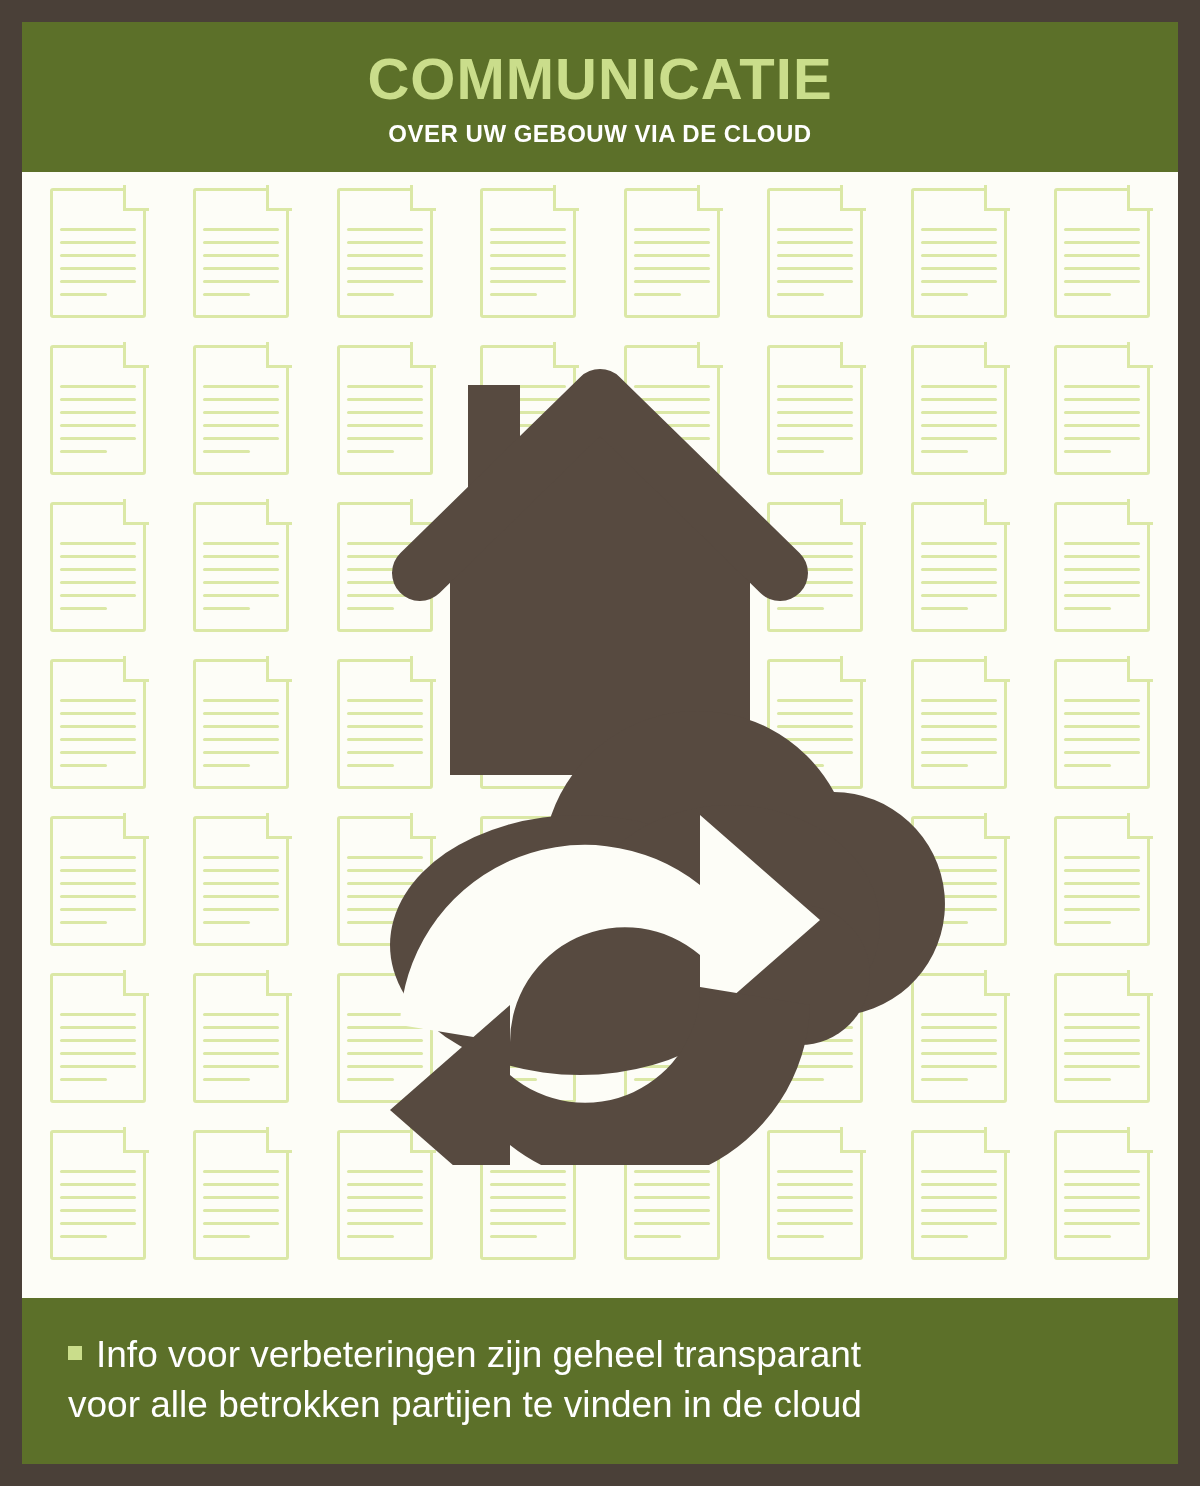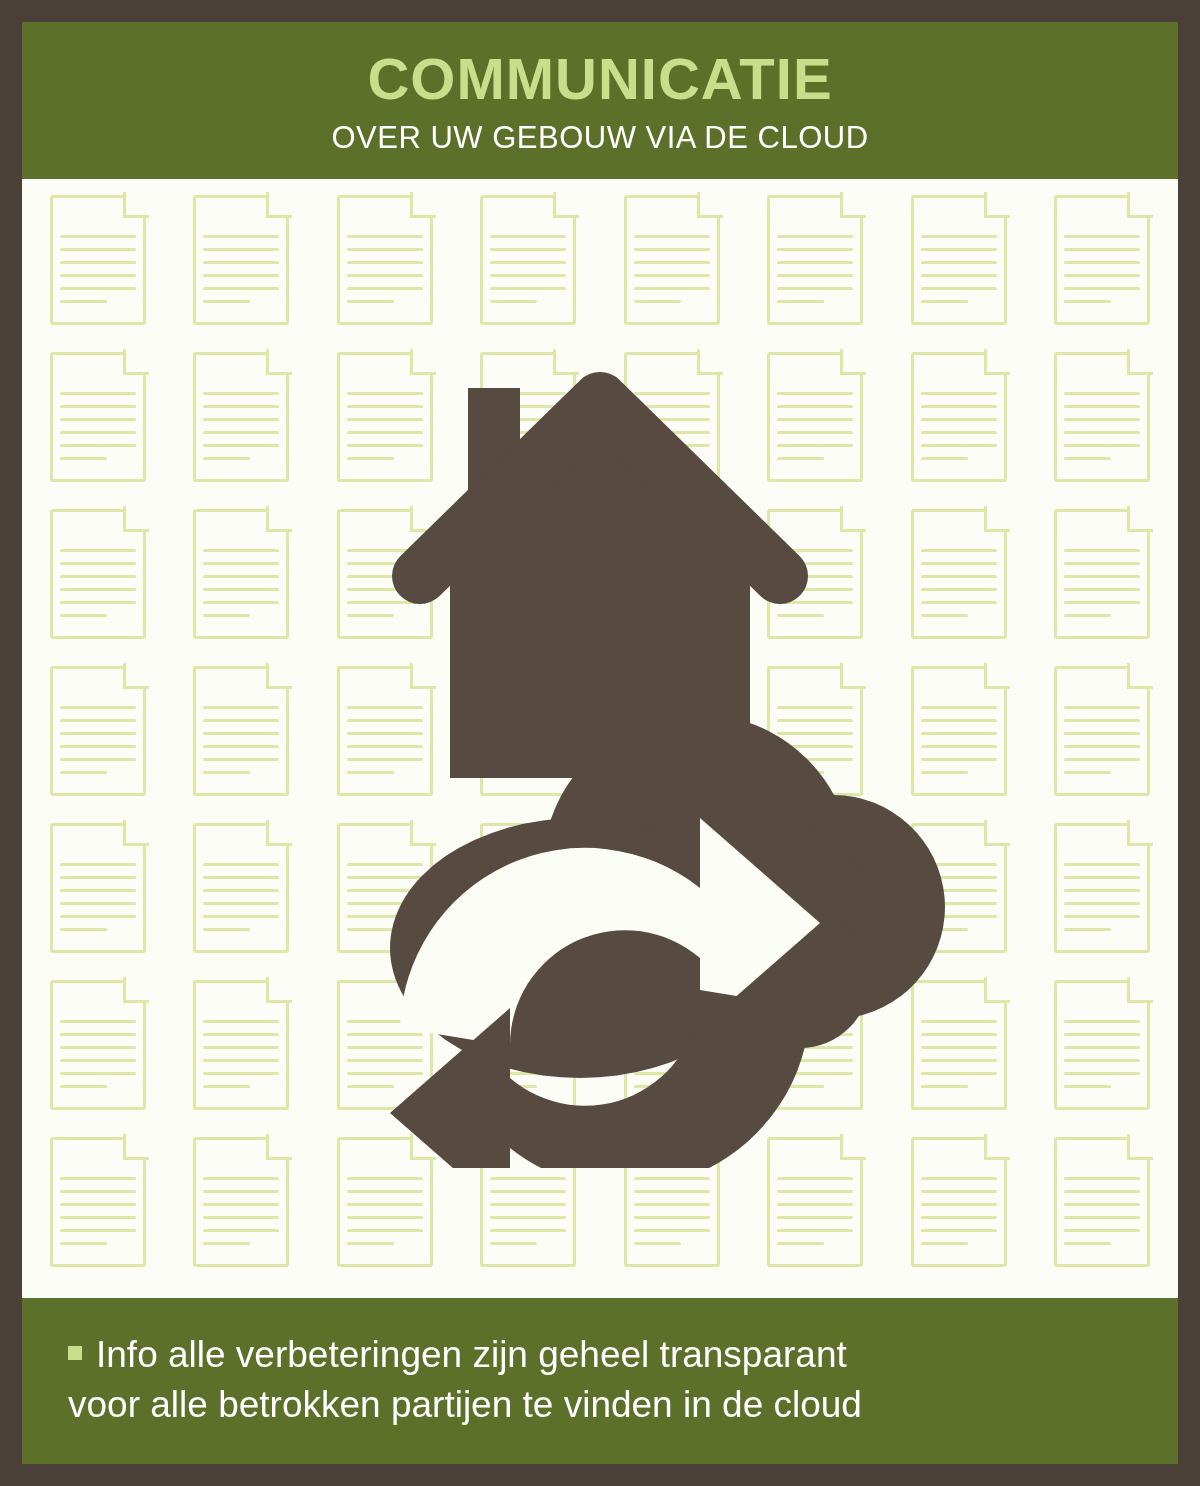--- a/index.html
+++ b/index.html
@@ -43,22 +43,22 @@
   .header .title {
     color: #cadd8b;
     font-size: 58px;
     font-weight: bold;
     letter-spacing: 1px;
     line-height: 1.0;
     margin: 0 0 14px 0;
   }
   .header .subtitle {
     color: #ffffff;
-    font-size: 31px;
-    font-weight: normal;
+    font-size: 24px;
+    font-weight: bold;
     letter-spacing: 0.5px;
     line-height: 1.0;
     margin: 0;
   }
 
   
   .art {
     position: relative;
     flex: 1 1 auto;
     background: #fdfdf7;
@@ -877,20 +877,20 @@
                    a185 185 0 0 1 -300 140
                    l0 70 l-120 -105 l120 -105 l0 70
                    a115 115 0 0 0 190 -88 Z" fill="#574a40"></path>
         </g>
       </svg>
     </div>
 
     <div class="footer">
       <div>
         <span class="bullet-line">
-          <span class="bullet-mark"></span><span class="bullet-text">Info alle verbeteringen zijn geheel transparant</span>
+          <span class="bullet-mark"></span><span class="bullet-text">Info voor verbeteringen zijn geheel transparant</span>
         </span>
         <span class="cont-text">voor alle betrokken partijen te vinden in de cloud</span>
       </div>
     </div>
 
   </div>
 </div>
 
 </body></html>

